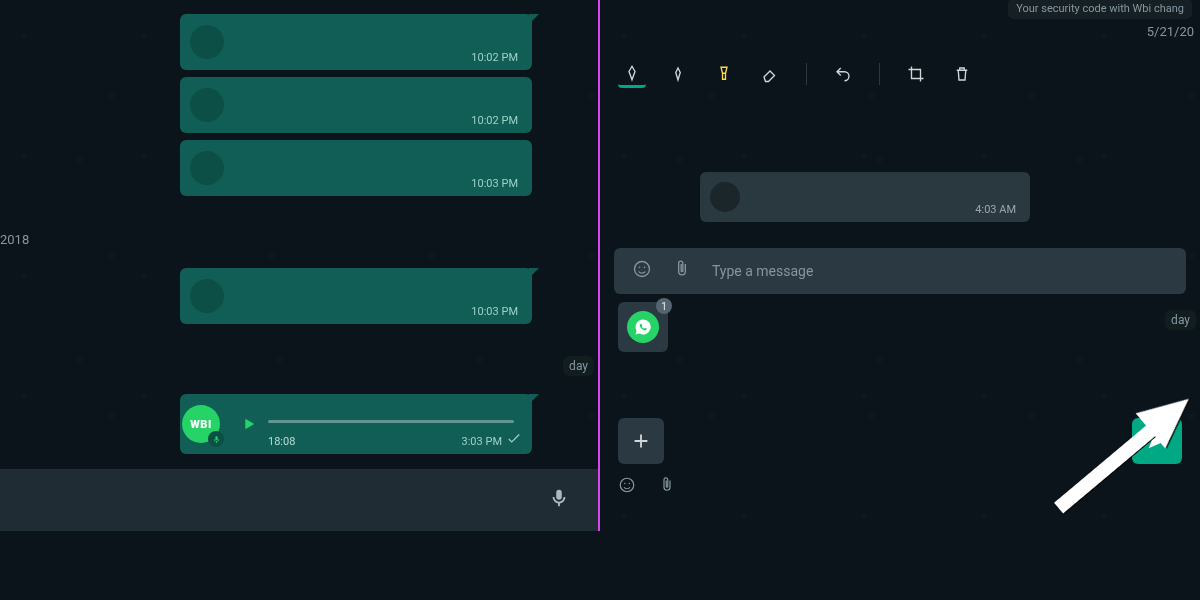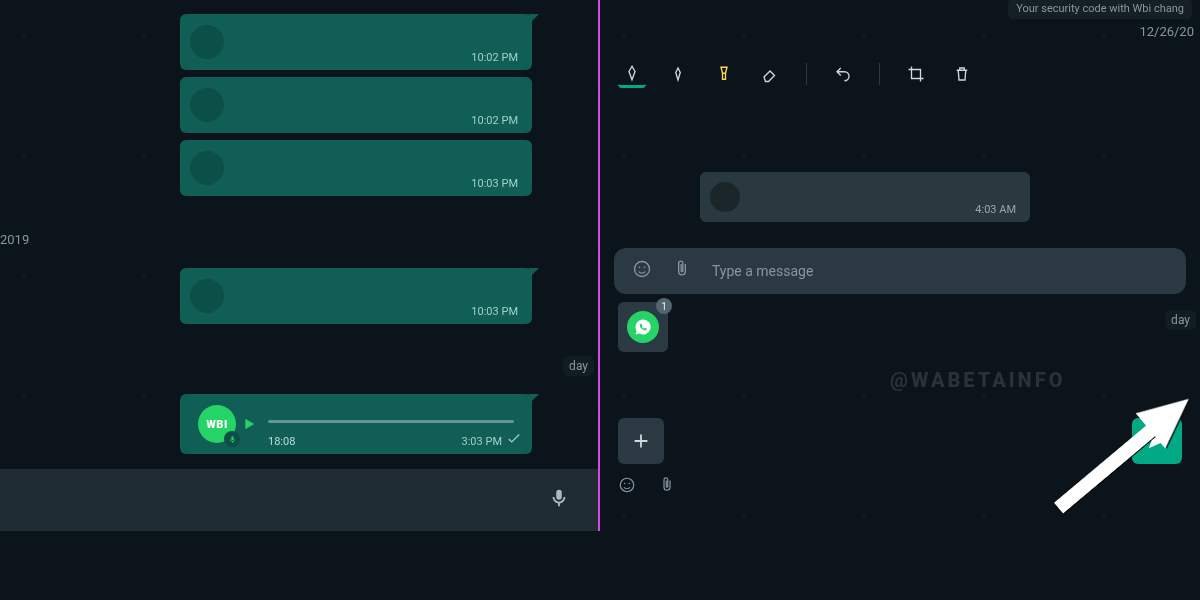--- a/index.html
+++ b/index.html
@@ -49,21 +49,21 @@
   .voice-msg {
     position: absolute; left: 180px; width: 352px;
     background: #105e55; border-radius: 6px; height: 60px;
   }
   .voice-msg::after {
     content: ""; position: absolute; right: -7px; top: 0;
     border-width: 0 0 10px 10px; border-style: solid;
     border-color: transparent transparent transparent #105e55;
   }
   .voice-avatar {
-    position: absolute; left: 18px; top: 50%; transform: translateY(-50%);
+    position: absolute; left: 2px; top: 50%; transform: translateY(-50%);
     width: 38px; height: 38px; border-radius: 50%;
     background: #25d366; display: flex; align-items: center; justify-content: center;
   }
   .voice-avatar .wbi { color: #fff; font-weight: 900; font-size: 11px; letter-spacing: 0.5px; }
   .mic-badge {
     position: absolute; right: -4px; bottom: -4px;
     width: 16px; height: 16px; border-radius: 50%; background: #0c4f47;
     display:flex;align-items:center;justify-content:center;
   }
   .mic-badge svg { width: 9px; height: 9px; fill: #25d366; }
@@ -116,21 +116,21 @@
 
   .preview-msg {
     position: absolute; left: 100px; top: 172px; width: 330px; height: 50px;
     background: #2a3840; border-radius: 6px;
   }
   .preview-msg .thumb { position:absolute; left:10px; top:50%; transform:translateY(-50%); width:30px; height:30px; border-radius:50%; background:#1b262b; }
   .preview-msg .ptime { position:absolute; right:14px; bottom:6px; font-size:11px; color:#9aa5ab; }
 
   .input-bar {
     position: absolute; left: 14px; right: 14px; top: 248px; height: 46px;
-    background: #2a3942; border-radius: 12px;
+    background: #2a3942; border-radius: 6px;
     display:flex; align-items:center; gap: 20px; padding: 0 18px;
   }
   .input-bar .ico svg { width:20px; height:20px; fill:#8696a0; }
   .input-bar .placeholder { color:#8696a0; font-size:14px; }
 
   .attach-thumb {
     position: absolute; left: 18px; top: 302px; width: 50px; height: 50px;
     background: #2a3942; border-radius: 6px;
     display:flex; align-items:center; justify-content:center;
   }
@@ -209,21 +209,21 @@
       <div class="msg">
         <div class="thumb"></div>
         <span class="time">10:02 PM</span>
       </div>
       <div class="msg">
         <div class="thumb"></div>
         <span class="time">10:03 PM</span>
       </div>
     </div>
 
-    <span class="date-left">2019</span>
+    <span class="date-left">2018</span>
 
     <div class="msg-stack" style="top:268px;">
       <div class="msg with-tail">
         <div class="thumb"></div>
         <span class="time">10:03 PM</span>
       </div>
     </div>
 
     <span class="day-badge">day</span>
 
@@ -265,21 +265,21 @@
       <rect x="0" y="16" width="120" height="14" fill="#fff"></rect>
       <polygon points="120,0 170,23 120,46" fill="#fff"></polygon>
     </svg>
   </div>
 </div>
 
 <div class="panel panel-right">
   <div class="doodle-bg"></div>
 
   <div class="security-banner">Your security code with Wbi chang</div>
-  <div class="date-right">12/26/20</div>
+  <div class="date-right">5/21/20</div>
 
   <div class="toolbar">
     <div class="tool active">
       <svg viewBox="0 0 24 24">
           <path d="M12 3l4 7-4 11-4-11z"></path>
         </svg>
     </div>
     <div class="tool">
       <svg viewBox="0 0 24 24">
           <path d="M12 4l3 6-3 10-3-10z"></path>
@@ -340,21 +340,20 @@
     <div class="wa-logo">
       <svg viewBox="0 0 24 24">
           <path d="M12 2a10 10 0 0 0-8.6 15L2 22l5.2-1.4A10 10 0 1 0 12 2zm4.7 13.4c-.2.6-1.2 1.1-1.7 1.2-.5.1-1 .1-3-.9s-3.3-3-3.5-3.3-.9-1.3-.9-2.4.6-1.7.9-1.9.5-.3.7-.3h.5c.2 0 .4 0 .6.5l.8 2c.1.2 0 .4-.1.5l-.4.5c-.1.2-.2.3 0 .6.6 1 1.4 1.7 2.5 2.2.3.1.4.1.6-.1l.6-.7c.2-.2.4-.2.6-.1l1.8.9c.2.1.4.2.4.4s0 .7-.4 1.3z"></path>
         </svg>
     </div>
     <span class="attach-badge">1</span>
   </div>
 
   <span class="day-badge-r">day</span>
 
-  <div class="watermark">@WABETAINFO</div>
 
 
   <div class="bottom-row">
     <div class="add-btn">
       <svg viewBox="0 0 24 24" fill="none">
           <path d="M12 5v14M5 12h14"></path>
         </svg>
     </div>
     <div class="send-btn">
       <svg viewBox="0 0 24 24">

